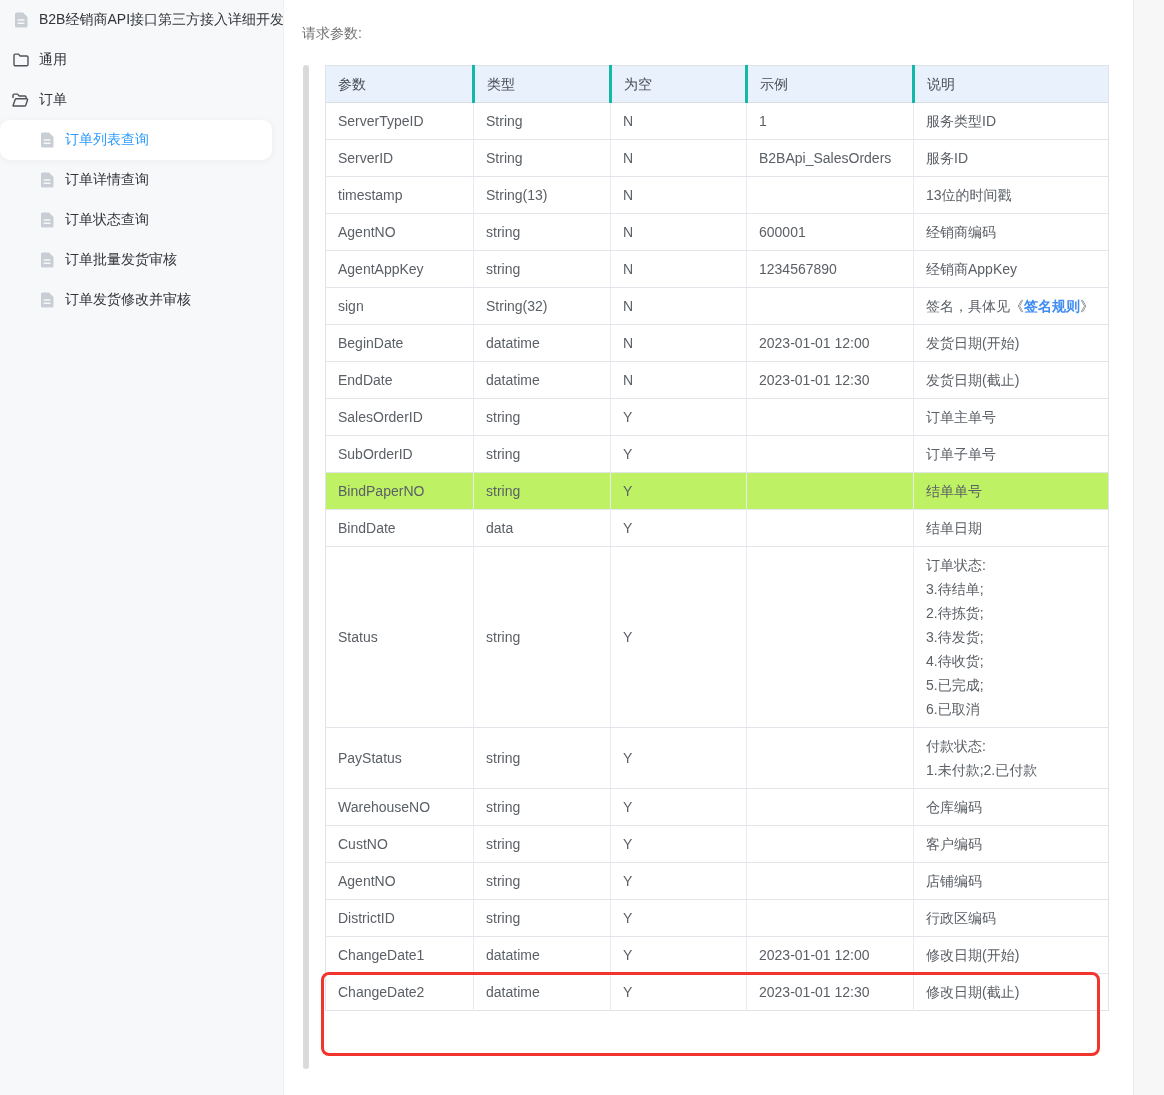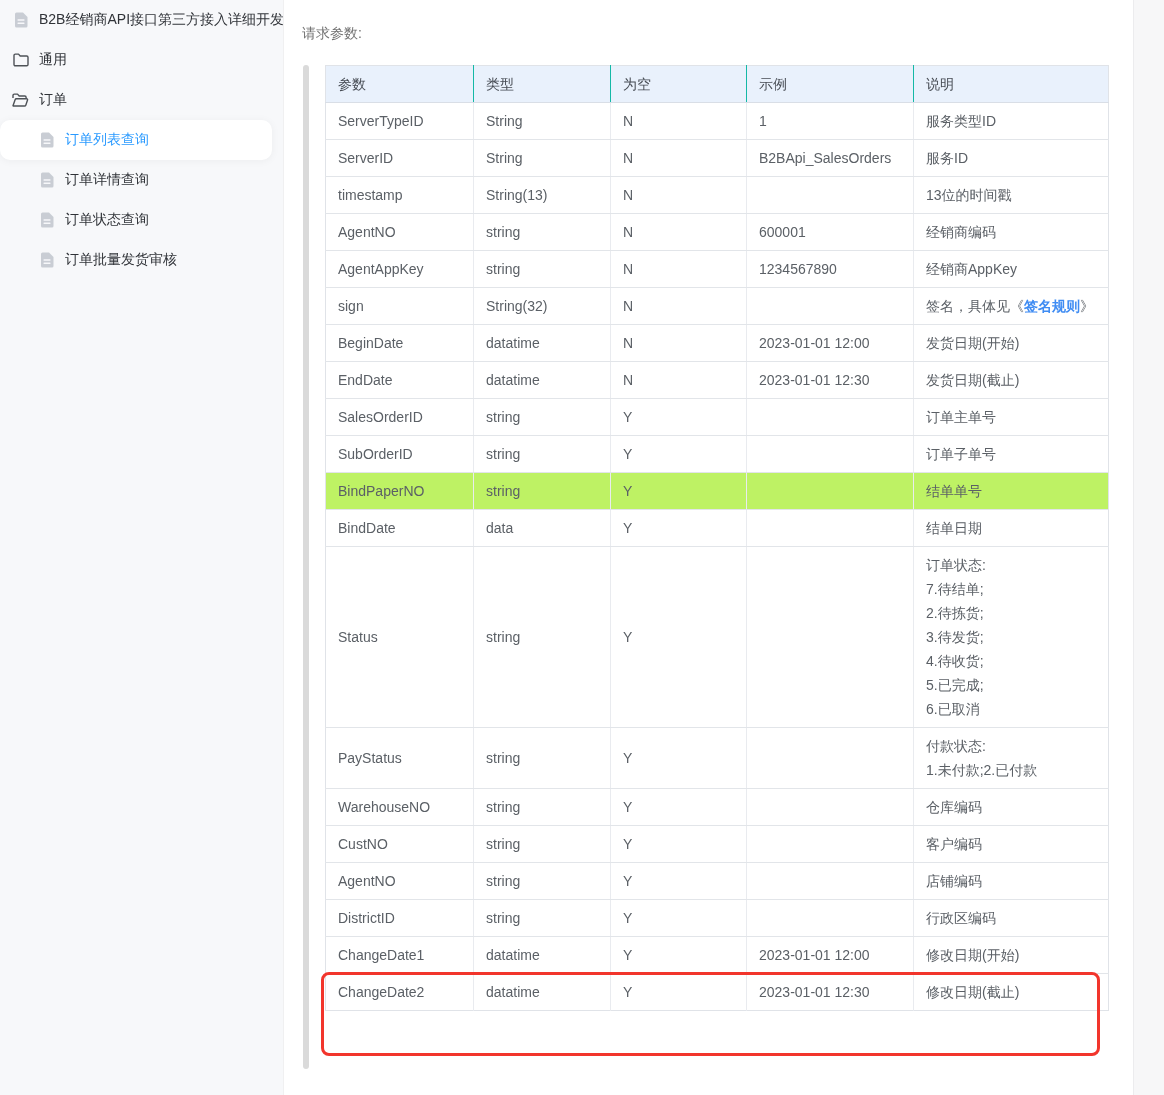--- a/index.html
+++ b/index.html
@@ -21,21 +21,21 @@
   .main { flex:1; background:#fff; position:relative; }
   .section-label { margin:25px 0 0 18px; font-size:14px; color:#737373; }
 
   .table-area { position:relative; margin:22px 0 0 19px; padding-left:22px; }
   .left-bar { position:absolute; left:0; top:0; width:6px; border-radius:3px; background:#dadada; }
 
   table.params-table { border-collapse:collapse; table-layout:fixed; width:783px;
     border:1px solid #e0e3e8; background:#fff; }
   col.c1{width:148px} col.c2{width:137px} col.c3{width:136px} col.c4{width:167px} col.c5{width:195px}
   th.th { background:var(--header-bg); font-weight:normal; text-align:left; font-size:14px; color:#474c54;
-    padding:8px 12px; line-height:20px; border-right:1px solid #14b8a6; border-bottom:1px solid #d9dee6; }
+    padding:8px 12px; line-height:20px; border-right:3px solid #14b8a6; border-bottom:1px solid #d9dee6; }
   th.th:last-child { border-right:none; }
   td.td { font-size:14px; color:#5b6066; padding:6px 12px; vertical-align:middle;
     border-right:1px solid #e9ebef; border-bottom:1px solid #e2e5e9; background:#fff; }
   td.td:last-child { border-right:none; }
   tr.row:last-child td { border-bottom:none; }
   tr.shaded td { background:#bef264; }
   .desc-line { line-height:24px; }
   td .single { line-height:24px; }
   a.link { color:var(--link); text-decoration:none; cursor:pointer;font-weight:bold; }
 
@@ -108,20 +108,30 @@
   </div>
       <div class="sb-item lvl1">
     <span class="icon-holder">
           <svg width="14" height="16" viewBox="0 0 14 16">
     <path d="M2.5 0.5 h6.5 l4.5 4.5 v9 a1.5 1.5 0 0 1 -1.5 1.5 h-9.5 a1.5 1.5 0 0 1 -1.5 -1.5 v-12 a1.5 1.5 0 0 1 1.5 -1.5 z" fill="#c9cdd4"></path>
     <rect x="3.4" y="7.2" width="7.2" height="1.5" rx="0.75" fill="#f7f8fa"></rect>
     <rect x="3.4" y="10.4" width="7.2" height="1.5" rx="0.75" fill="#f7f8fa"></rect>
   </svg>
         </span>
     <span class="sb-label">订单批量发货审核</span>
+  </div>
+      <div class="sb-item lvl1">
+    <span class="icon-holder">
+          <svg width="14" height="16" viewBox="0 0 14 16">
+    <path d="M2.5 0.5 h6.5 l4.5 4.5 v9 a1.5 1.5 0 0 1 -1.5 1.5 h-9.5 a1.5 1.5 0 0 1 -1.5 -1.5 v-12 a1.5 1.5 0 0 1 1.5 -1.5 z" fill="#c9cdd4"></path>
+    <rect x="3.4" y="7.2" width="7.2" height="1.5" rx="0.75" fill="#f7f8fa"></rect>
+    <rect x="3.4" y="10.4" width="7.2" height="1.5" rx="0.75" fill="#f7f8fa"></rect>
+  </svg>
+        </span>
+    <span class="sb-label">订单发货修改并审核</span>
   </div>
     </nav>
 </div>
 
 <div class="main">
   <div class="section-label">请求参数:</div>
 
   <div class="table-area">
     <div class="left-bar" style="height: 1004px;"></div>
     <table class="params-table">
@@ -354,21 +364,21 @@
               <div class="single">string</div>
             </td>
     <td class="td">
               <div class="single">Y</div>
             </td>
     <td class="td">
               <div class="single"></div>
             </td>
     <td class="td">
               <div class="desc-line">订单状态:</div>
-              <div class="desc-line">7.待结单;</div>
+              <div class="desc-line">3.待结单;</div>
               <div class="desc-line">2.待拣货;</div>
               <div class="desc-line">3.待发货;</div>
               <div class="desc-line">4.待收货;</div>
               <div class="desc-line">5.已完成;</div>
               <div class="desc-line">6.已取消</div>
             </td>
   </tr>
           <tr class="row">
     <td class="td">
               <div class="single">PayStatus</div>

